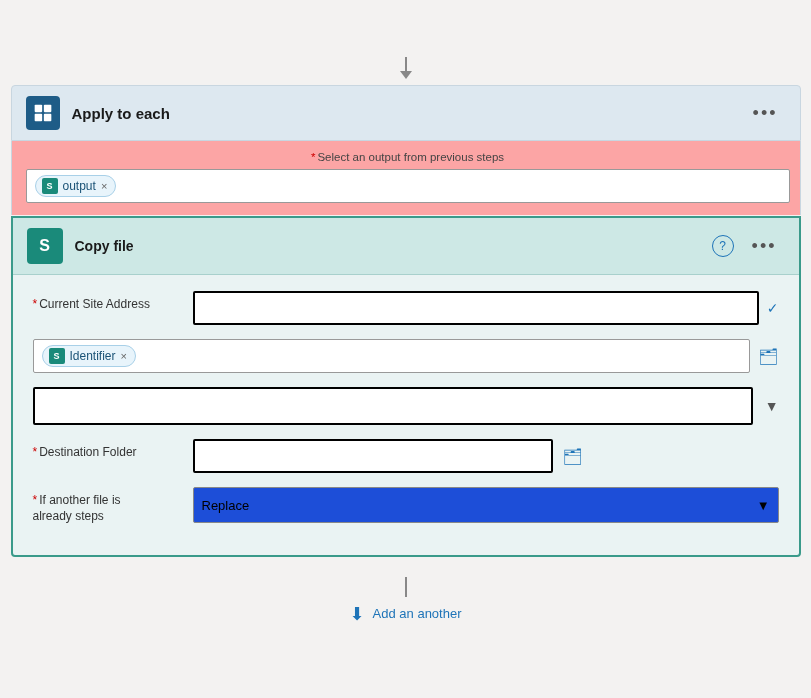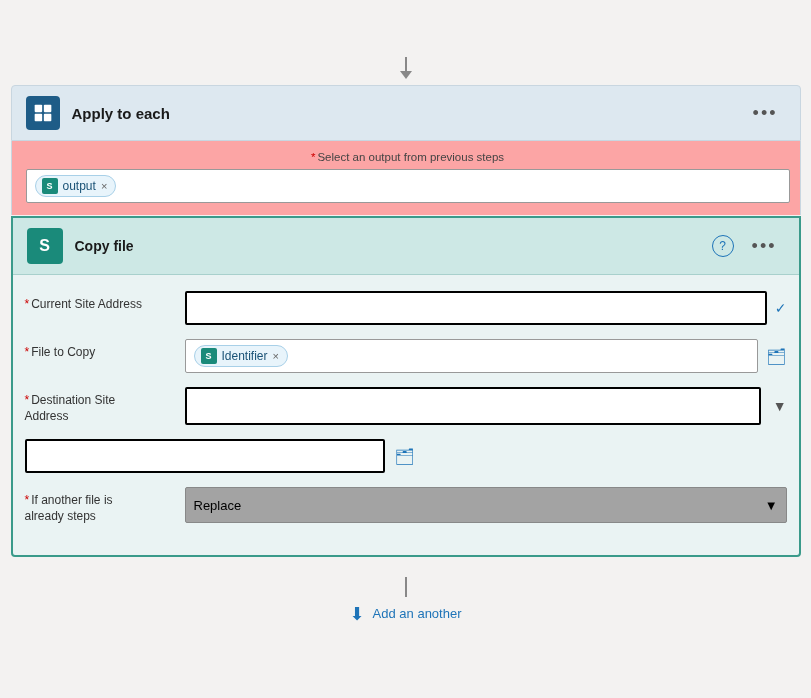--- a/index.html
+++ b/index.html
@@ -178,21 +178,21 @@
       color: #1e74b8;
       font-size: 12px;
       display: flex;
       align-items: center;
       justify-content: center;
       margin-right: 10px;
     }
 
     
     .form-body {
-      padding: 16px 12px;
+      padding: 16px 20px;
     }
 
     .form-row {
       display: flex;
       align-items: flex-start;
       margin-bottom: 14px;
     }
 
     .field-label {
       font-size: 12px;
@@ -276,21 +276,21 @@
     .dropdown-wrap {
       flex: 1;
       position: relative;
     }
 
     .dropdown-field {
       width: 100%;
       height: 36px;
       border: 1px solid #888;
       border-radius: 2px;
-      background: #a3a3a3;
+      background: #1d4ed8;
       padding: 0 8px;
       font-size: 13px;
       display: flex;
       align-items: center;
       justify-content: space-between;
       cursor: pointer;
     }
 
     
     .add-action-section {
@@ -399,46 +399,43 @@
         <div class="field-label">
           <span class="required">*</span><span>Current Site Address</span>
         </div>
         <div class="field-input-wrap">
           <input type="text" class="text-input" style="flex: 1 1 0%;">
           <span class="field-icon-right" style="color:#1e74b8; font-size:14px;">✓</span>
         </div>
       </div>
 
       <div class="form-row">
-        <div class="field-label">
-          <span class="required">*</span><span>File to Copy</span>
-        </div>
         <div class="field-input-wrap">
           <div class="file-copy-input">
             <div class="token-chip">
               <div class="token-icon">S</div>
               <span>Identifier</span>
               <span class="token-close">×</span>
             </div>
           </div>
           <span class="field-icon-right" style="font-size:16px;">🗂</span>
         </div>
       </div>
 
       <div class="form-row">
-        <div class="field-label">
-          <span class="required">*</span><span>Destination Site</span><br><span>Address</span>
-        </div>
         <div class="field-input-wrap">
           <input type="text" class="text-input-dest" style="flex: 1 1 0%; margin-right: 4px;">
           <span class="chevron-down">▼</span>
         </div>
       </div>
 
       <div class="form-row">
+        <div class="field-label">
+          <span class="required">*</span><span>Destination Folder</span>
+        </div>
         <div class="field-input-wrap">
           <input type="text" class="text-input-folder" style="">
           <span class="field-icon-right" style="font-size:16px; margin-left:10px;">🗂</span>
         </div>
       </div>
 
       <div class="form-row">
         <div class="field-label">
           <span class="required">*</span><span>If another file is</span><br><span>already steps</span>
         </div>

